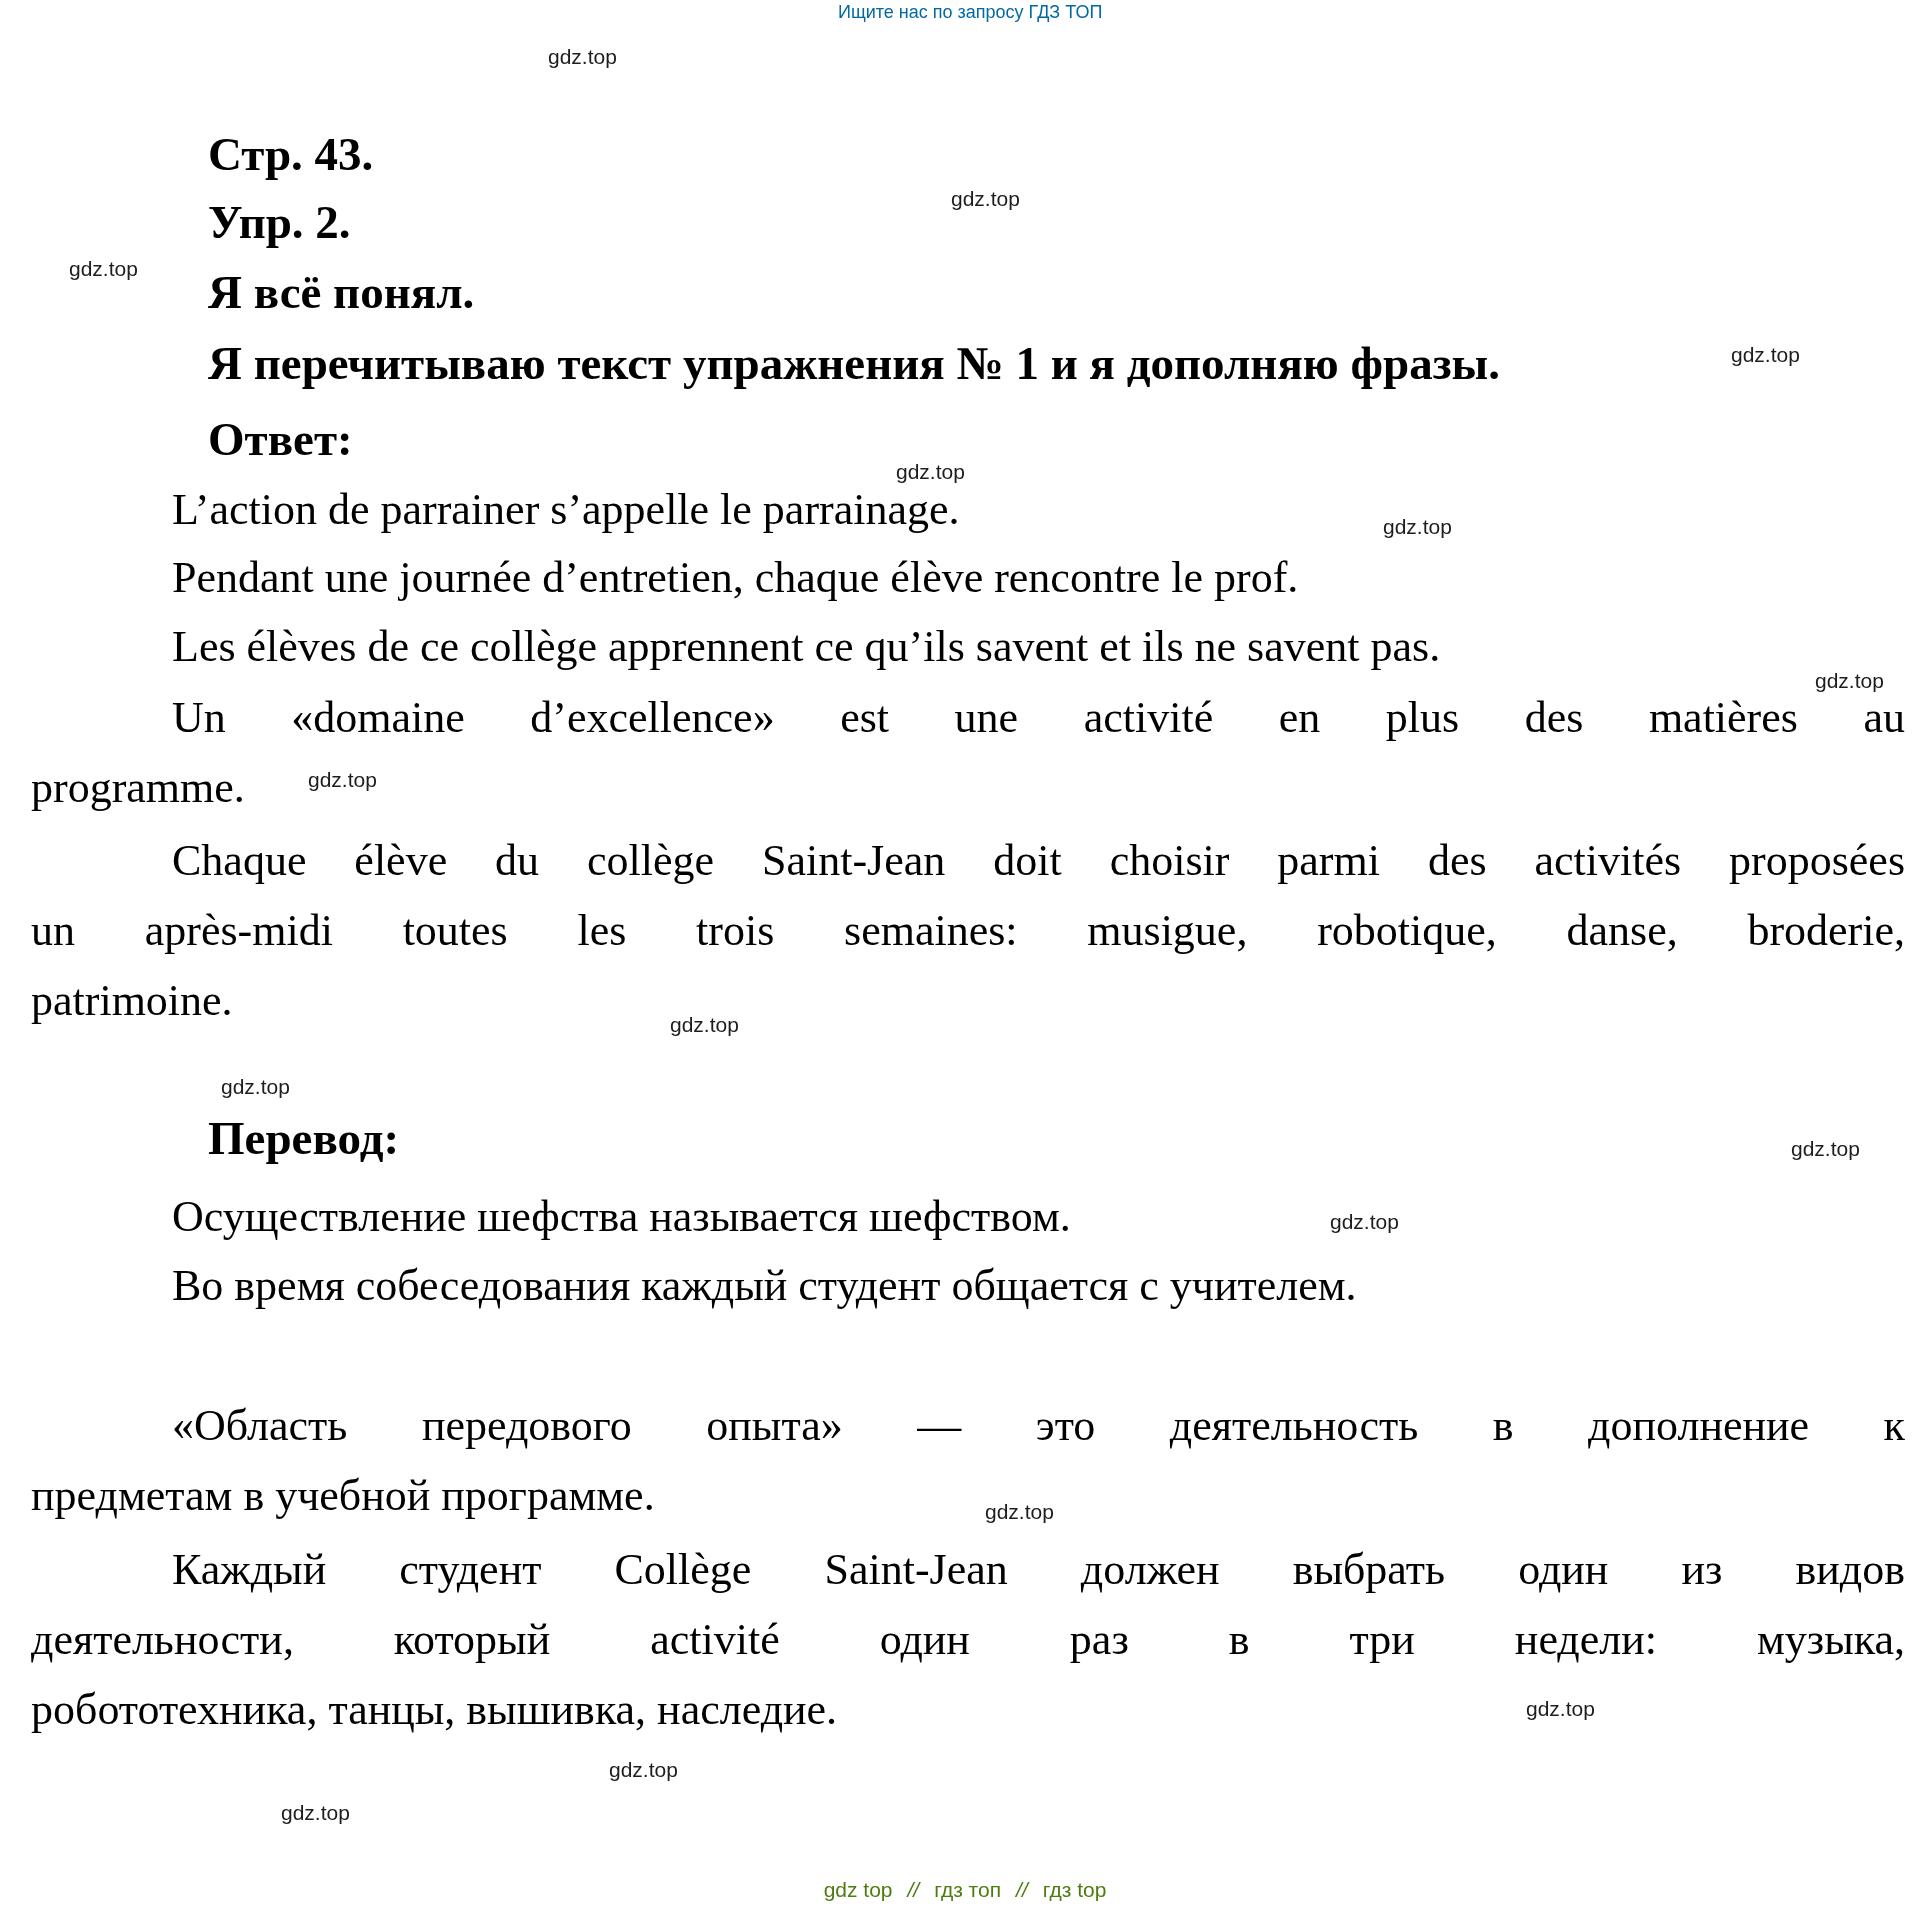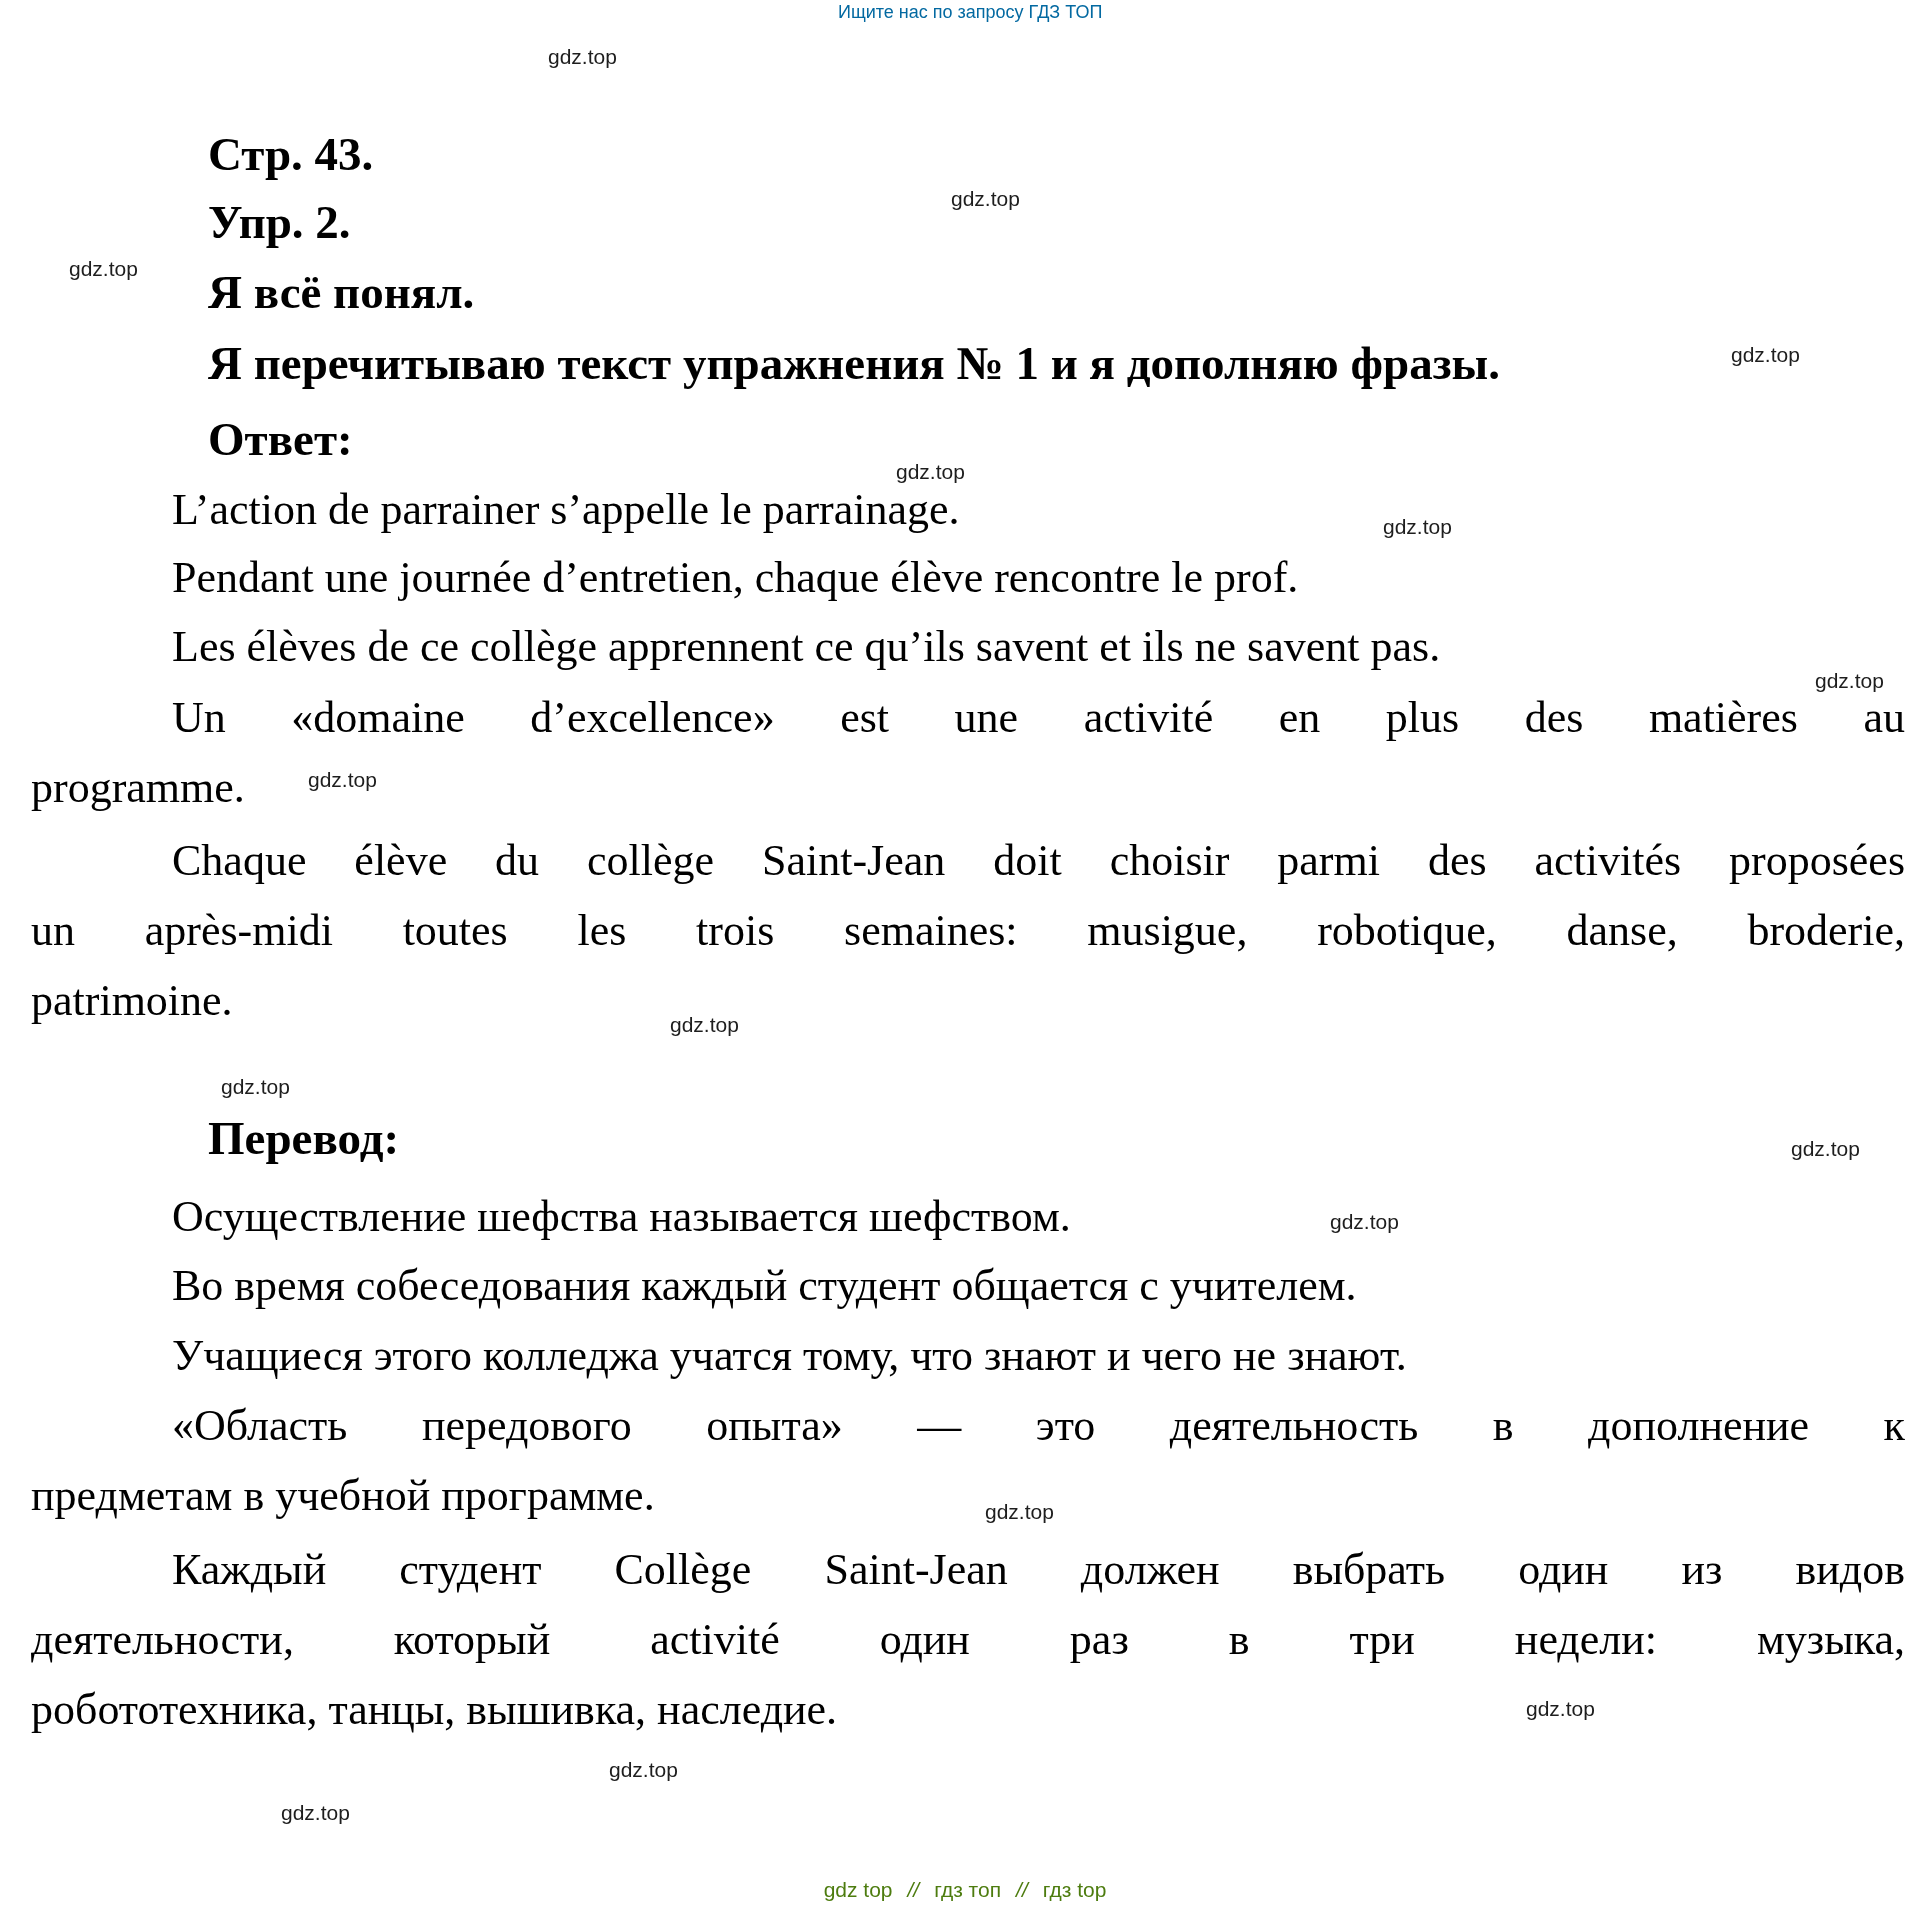--- a/index.html
+++ b/index.html
@@ -103,23 +103,20 @@
   </div>
 
   <div class="h" style="top:1110px">Перевод:</div>
 
   <div class="para" style="top:1182px">
     <div class="line ind">Осуществление шефства называется шефством.</div>
   </div>
   <div class="para" style="top:1251px">
     <div class="line ind">Во время собеседования каждый студент общается с учителем.</div>
   </div>
-  <div class="para" style="top:1321px">
-    <div class="line ind">Учащиеся этого колледжа учатся тому, что знают и чего не знают.</div>
-  </div>
   <div class="para" style="top:1391px">
     <div class="line ind jl">«Область передового опыта» — это деятельность в дополнение к</div>
     <div class="line">предметам в учебной программе.</div>
   </div>
   <div class="para" style="top:1535px">
     <div class="line ind jl">Каждый студент Collège Saint-Jean должен выбрать один из видов</div>
     <div class="line jl">деятельности, который activité один раз в три недели: музыка,</div>
     <div class="line">робототехника, танцы, вышивка, наследие.</div>
   </div>
 

